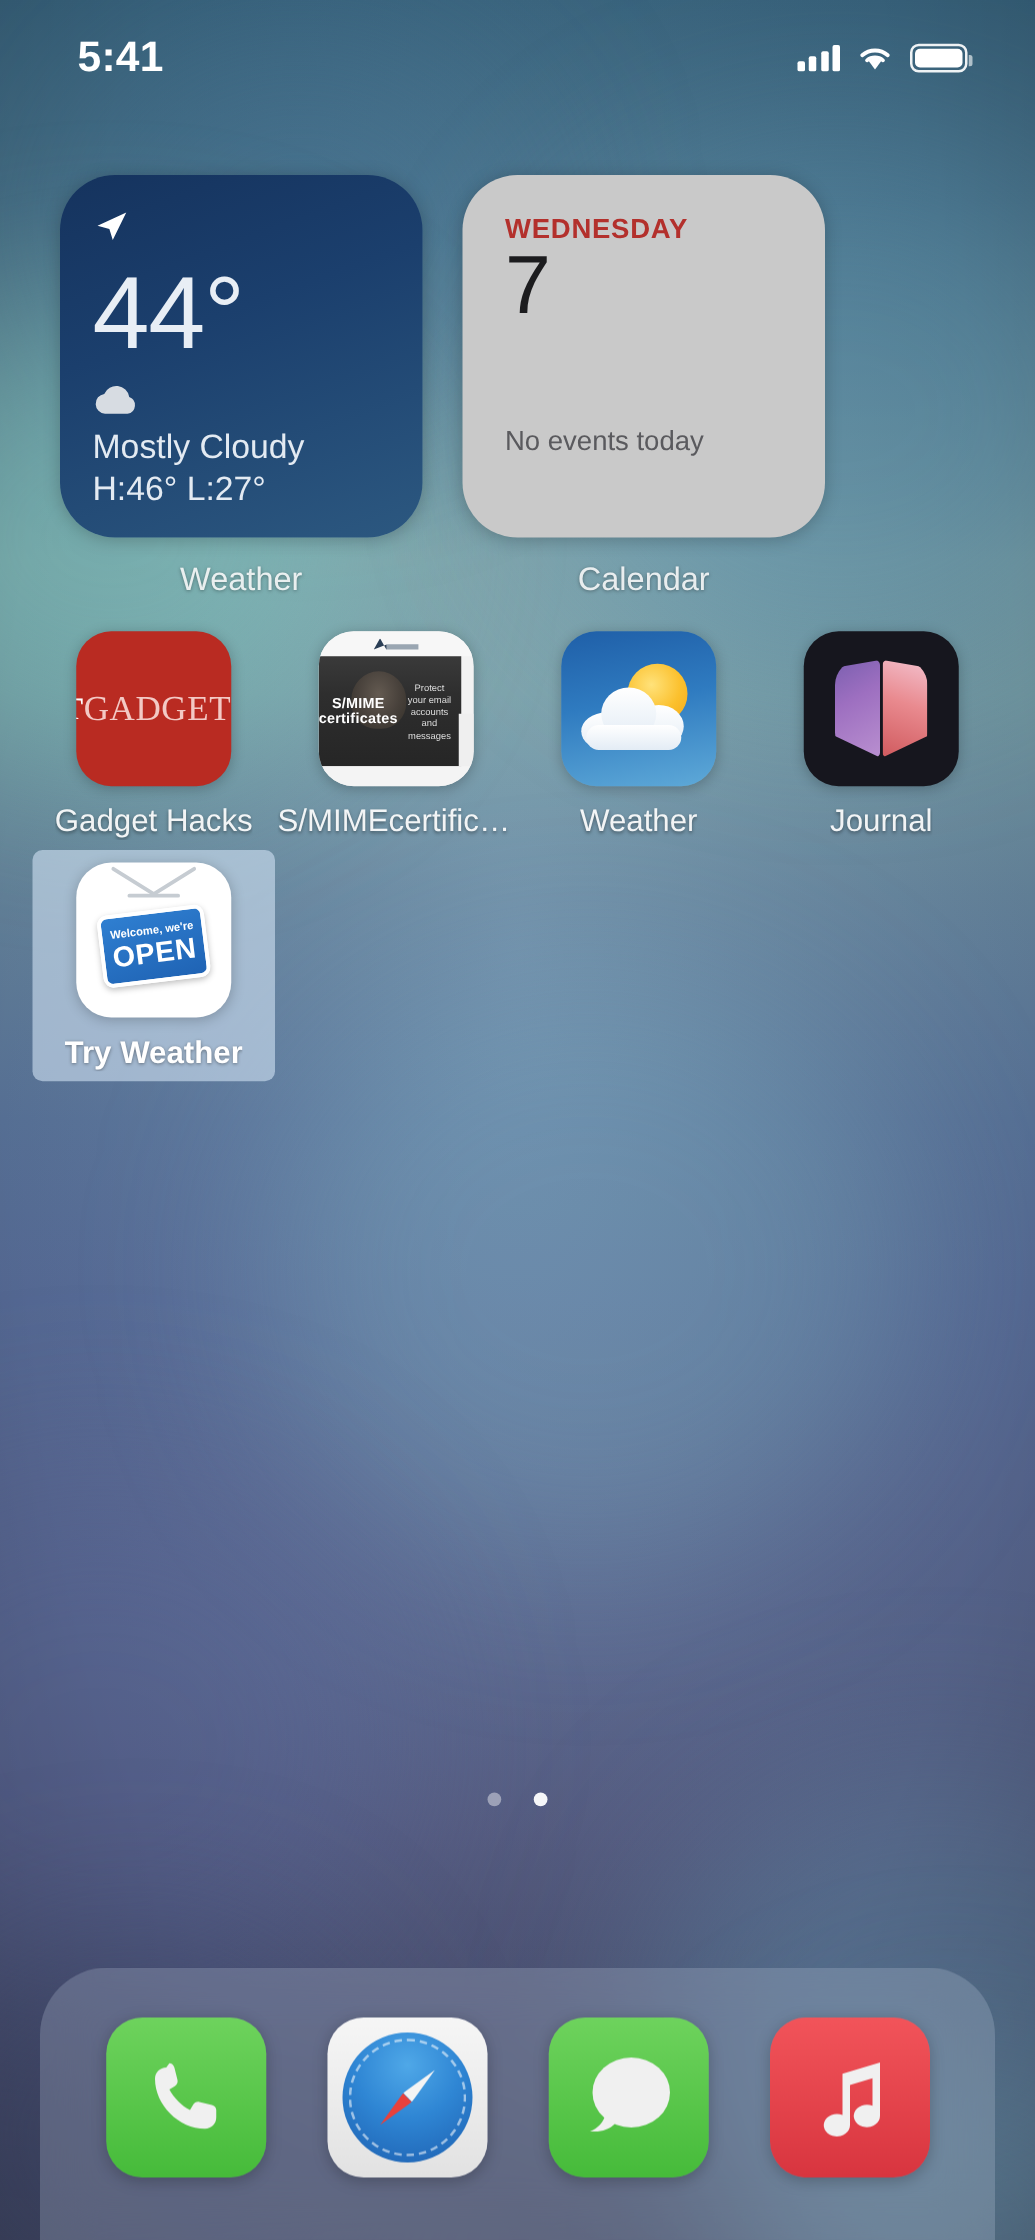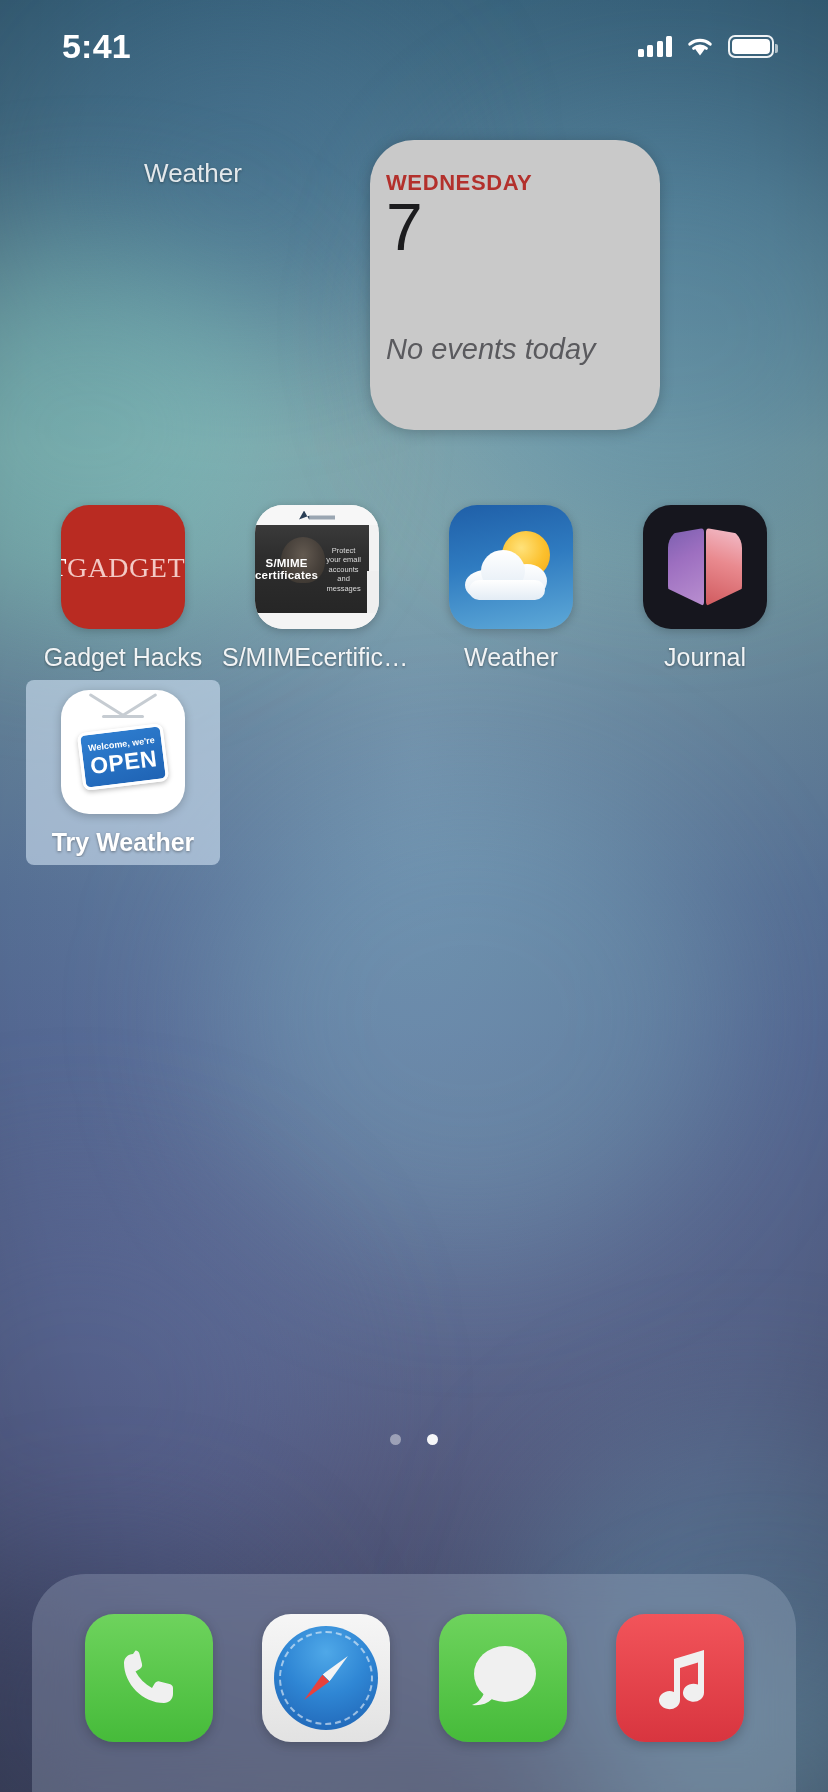--- a/index.html
+++ b/index.html
@@ -75,25 +75,25 @@
   
   .w-weather { background:linear-gradient(160deg,#15335e 0%,#1b3f6d 40%,#2c5880 100%); padding:26px 26px 22px 26px; display:flex; flex-direction:column; }
   .w-loc { width:30px; height:30px; }
   .w-temp { font-size:82px; font-weight:300; color:#e8eef5; line-height:1; margin-top:14px; letter-spacing:-1px; }
   .w-spacer { flex:1; }
   .w-cloud { width:38px; height:28px; margin-bottom:8px; }
   .w-cond { font-size:27px; color:#e3eaf2; font-weight:500; line-height:1.24; }
   .w-hl { font-size:27px; color:#e3eaf2; font-weight:500; line-height:1.24; }
 
   
-  .w-cal { background:#c9c9c9; padding:30px 16px; display:flex; flex-direction:column; }
+  .w-cal { background:#c9c9c9; padding:30px 34px; display:flex; flex-direction:column; }
   .cal-day { font-size:22px; font-weight:700; letter-spacing:.6px; }
   .cal-num { font-size:66px; font-weight:300; color:#1c1c1e; line-height:1.02; margin-top:-2px; }
   .cal-spacer { flex:1; }
-  .cal-empty { font-size:29px; color:#5a5a5e; padding-bottom:34px;font-style:italic; }
+  .cal-empty { font-size:22px; color:#5a5a5e; padding-bottom:34px; }
 
   
   #appgrid { position:absolute; left:26px; top:495px; width:776px; }
   .app-row { display:flex; }
   .app { width:194px; display:flex; flex-direction:column; align-items:center; padding-top:10px; padding-bottom:8px; }
   .app.selected { background:rgba(205,222,240,.62); border-radius:8px; }
   .icon { width:124px; height:124px; border-radius:28px; overflow:hidden; position:relative; box-shadow:0 2px 10px rgba(0,0,0,.22); }
   .app-label { margin-top:14px; font-size:25px; color:rgba(255,255,255,.92); text-shadow:0 1px 3px rgba(0,0,0,.4); white-space:nowrap; max-width:190px; overflow:hidden; text-overflow:ellipsis; text-align:center; }
   .app.selected .app-label { color:#fff; font-weight:600; }
 
@@ -197,30 +197,47 @@
         <span></span>
       </span>
   </div>
 </div>
 
 <div id="home">
 
   <div id="widgets">
 
     <div class="widget-cell">
+      <div class="widget w-weather">
+        <div class="w-loc">
+          <svg width="30" height="30" viewBox="0 0 30 30">
+            <path d="M27 4 L4 14.5 L13.5 17.2 L16.2 26 Z" fill="#ffffff"></path>
+          </svg>
+        </div>
+        <div class="w-temp">44°</div>
+        <div class="w-spacer"></div>
+        <div class="w-cloud">
+          <svg width="38" height="28" viewBox="0 0 38 28">
+            <path d="M10 26 a8 8 0 0 1 -.6 -15.9 a10.5 10.5 0 0 1 20 2.4 a7 7 0 0 1 -1.4 13.5 Z" fill="#d7dce2"></path>
+          </svg>
+        </div>
+        <div class="w-cond">Mostly Cloudy</div>
+        <div class="w-hl">H:46° L:27°</div>
+      </div>
       <div class="widget-label">Weather</div>
     </div>
 
     <div class="widget-cell">
       <div class="widget w-cal">
         <div class="cal-day" style="color:#b3302c">WEDNESDAY</div>
         <div class="cal-num">7</div>
         <div class="cal-spacer"></div>
         <div class="cal-empty">No events today</div>
       </div>
+      <div class="widget-label">Calendar</div>
     </div>
 
   </div>
 
   <div id="appgrid">
 
     <div class="app-row">
 
       <div class="app">
         <div class="icon ic-gadget">

